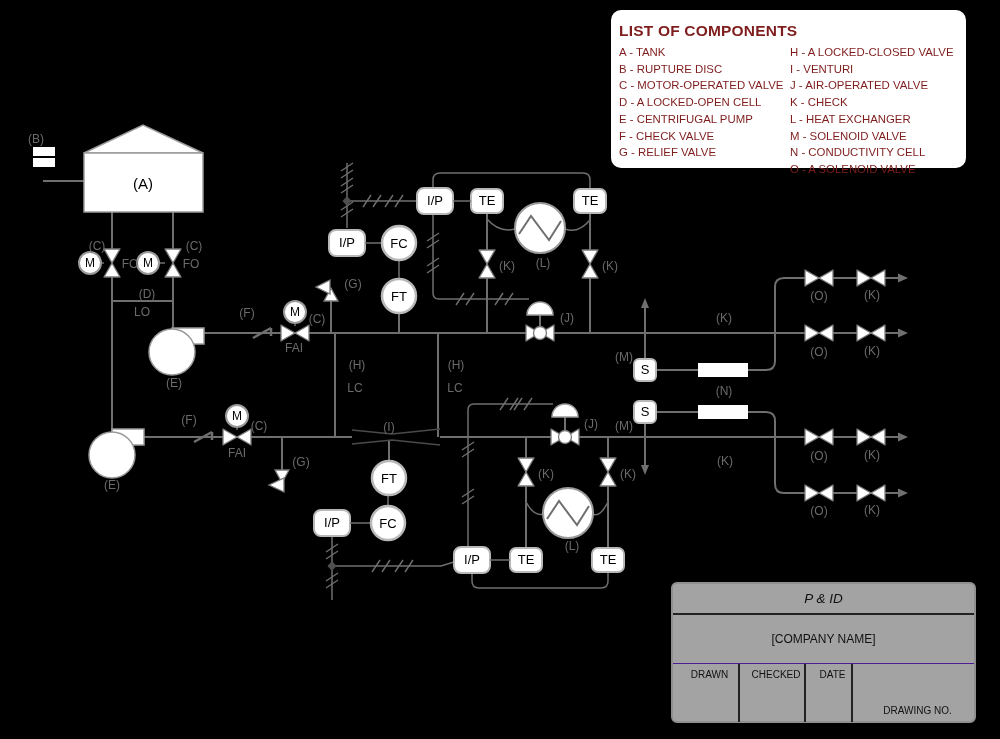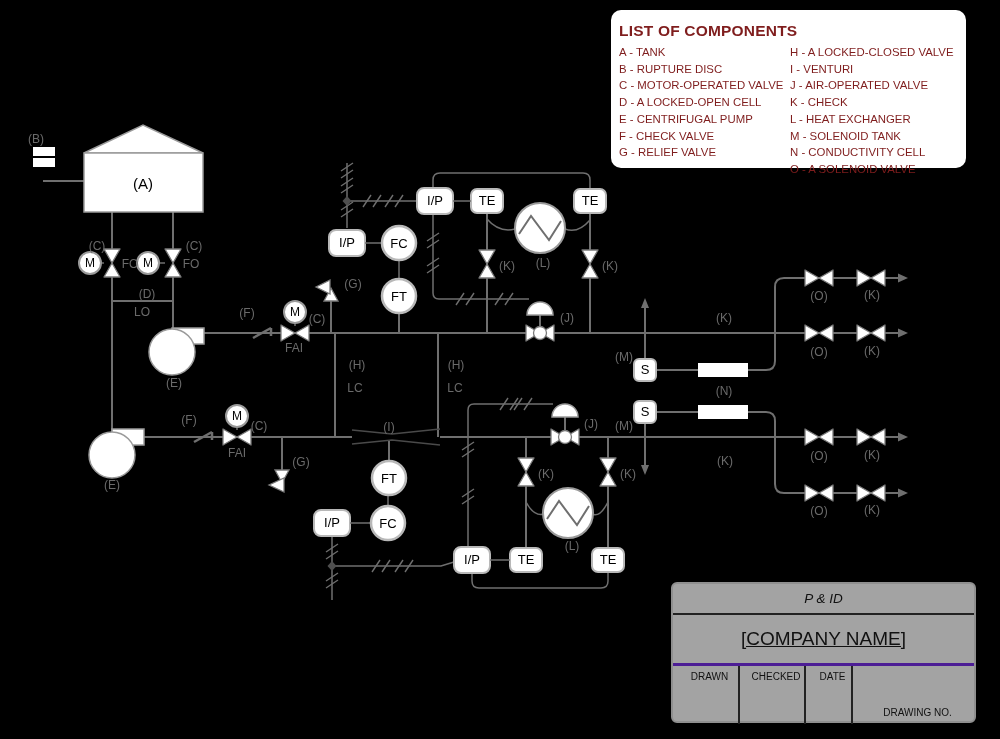--- a/index.html
+++ b/index.html
@@ -14,22 +14,22 @@
           border-radius:10px;color:#7f1d1d;}
   .legend-title{position:absolute;left:8px;top:12px;font-size:15.5px;font-weight:bold;letter-spacing:.2px;}
   .lcol{position:absolute;top:34px;font-size:11.4px;line-height:16.7px;white-space:nowrap;}
   .lcol1{left:8px;}
   .lcol2{left:179px;}
   
   .tblock{position:absolute;left:671px;top:582px;width:305px;height:141px;background:#a3a3a3;
           border:2px solid #8f8f8f;border-radius:6px;box-sizing:border-box;color:#111;}
   .tb-row1{height:29px;border-bottom:2px solid #222;display:flex;align-items:center;justify-content:center;
            font-size:13.5px;font-style:italic;}
-  .tb-row2{height:48px;border-bottom:3px solid #4c1d95;display:flex;align-items:center;justify-content:center;
-           font-size:19px;text-decoration:underline;}
+  .tb-row2{height:48px;border-bottom:1px solid #4c1d95;display:flex;align-items:center;justify-content:center;
+           font-size:12px;}
   .tb-row3{display:flex;height:58px;}
   .tb-cell{box-sizing:border-box;padding-top:5px;text-align:center;font-size:10px;border-right:2px solid #222;padding-left:8px;}
   .tb-cell:last-child{border-right:none;}
   .c1{width:67px;}.c2{width:66px;}.c3{width:47px;}.c4{flex:1;margin-top:36px;}
 </style>
 </head>
 <body>
 
 <div id="stage">
 
@@ -338,21 +338,21 @@
     <div>E - CENTRIFUGAL PUMP</div>
     <div>F - CHECK VALVE</div>
     <div>G - RELIEF VALVE</div>
   </div>
   <div class="lcol lcol2">
     <div>H - A LOCKED-CLOSED VALVE</div>
     <div>I - VENTURI</div>
     <div>J - AIR-OPERATED VALVE</div>
     <div>K - CHECK</div>
     <div>L - HEAT EXCHANGER</div>
-    <div>M - SOLENOID TANK</div>
+    <div>M - SOLENOID VALVE</div>
     <div>N - CONDUCTIVITY CELL</div>
     <div>O - A SOLENOID VALVE</div>
   </div>
 </div>
 
 
 <div class="tblock">
   <div class="tb-row1">P &amp; ID</div>
   <div class="tb-row2">[COMPANY NAME]</div>
   <div class="tb-row3">

